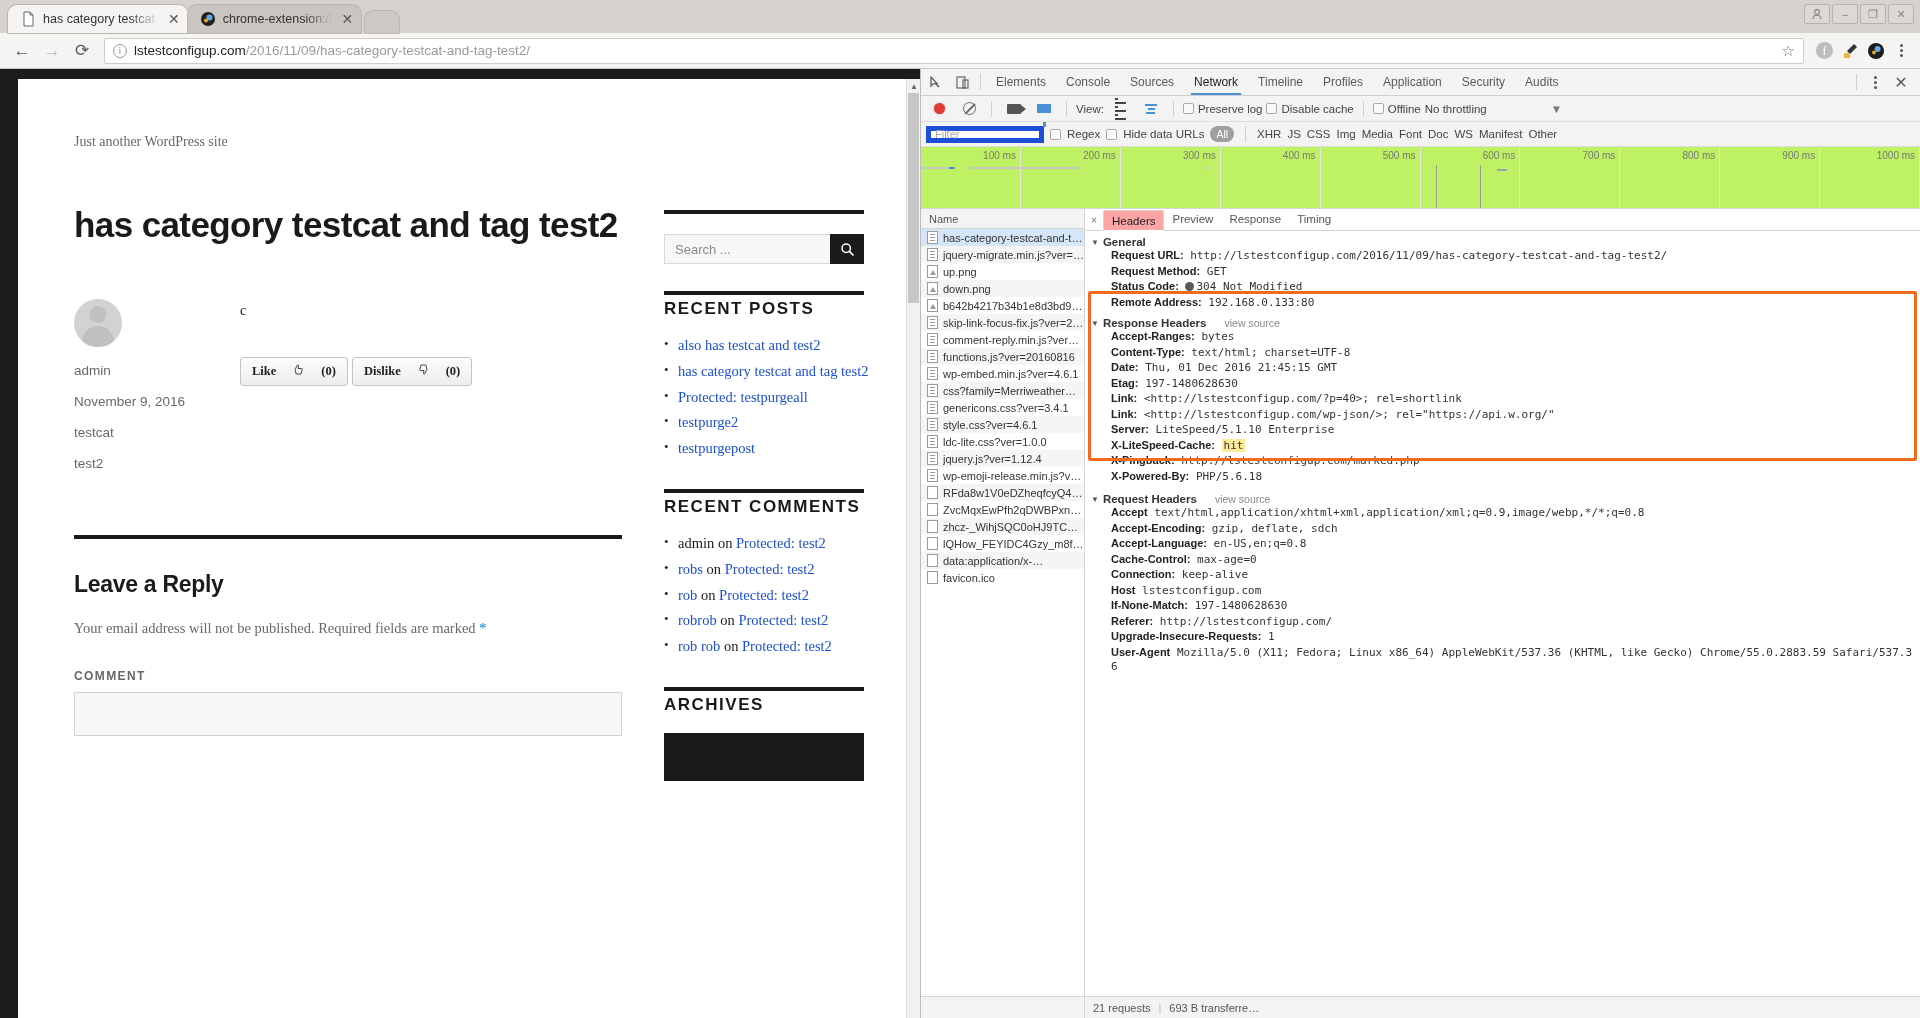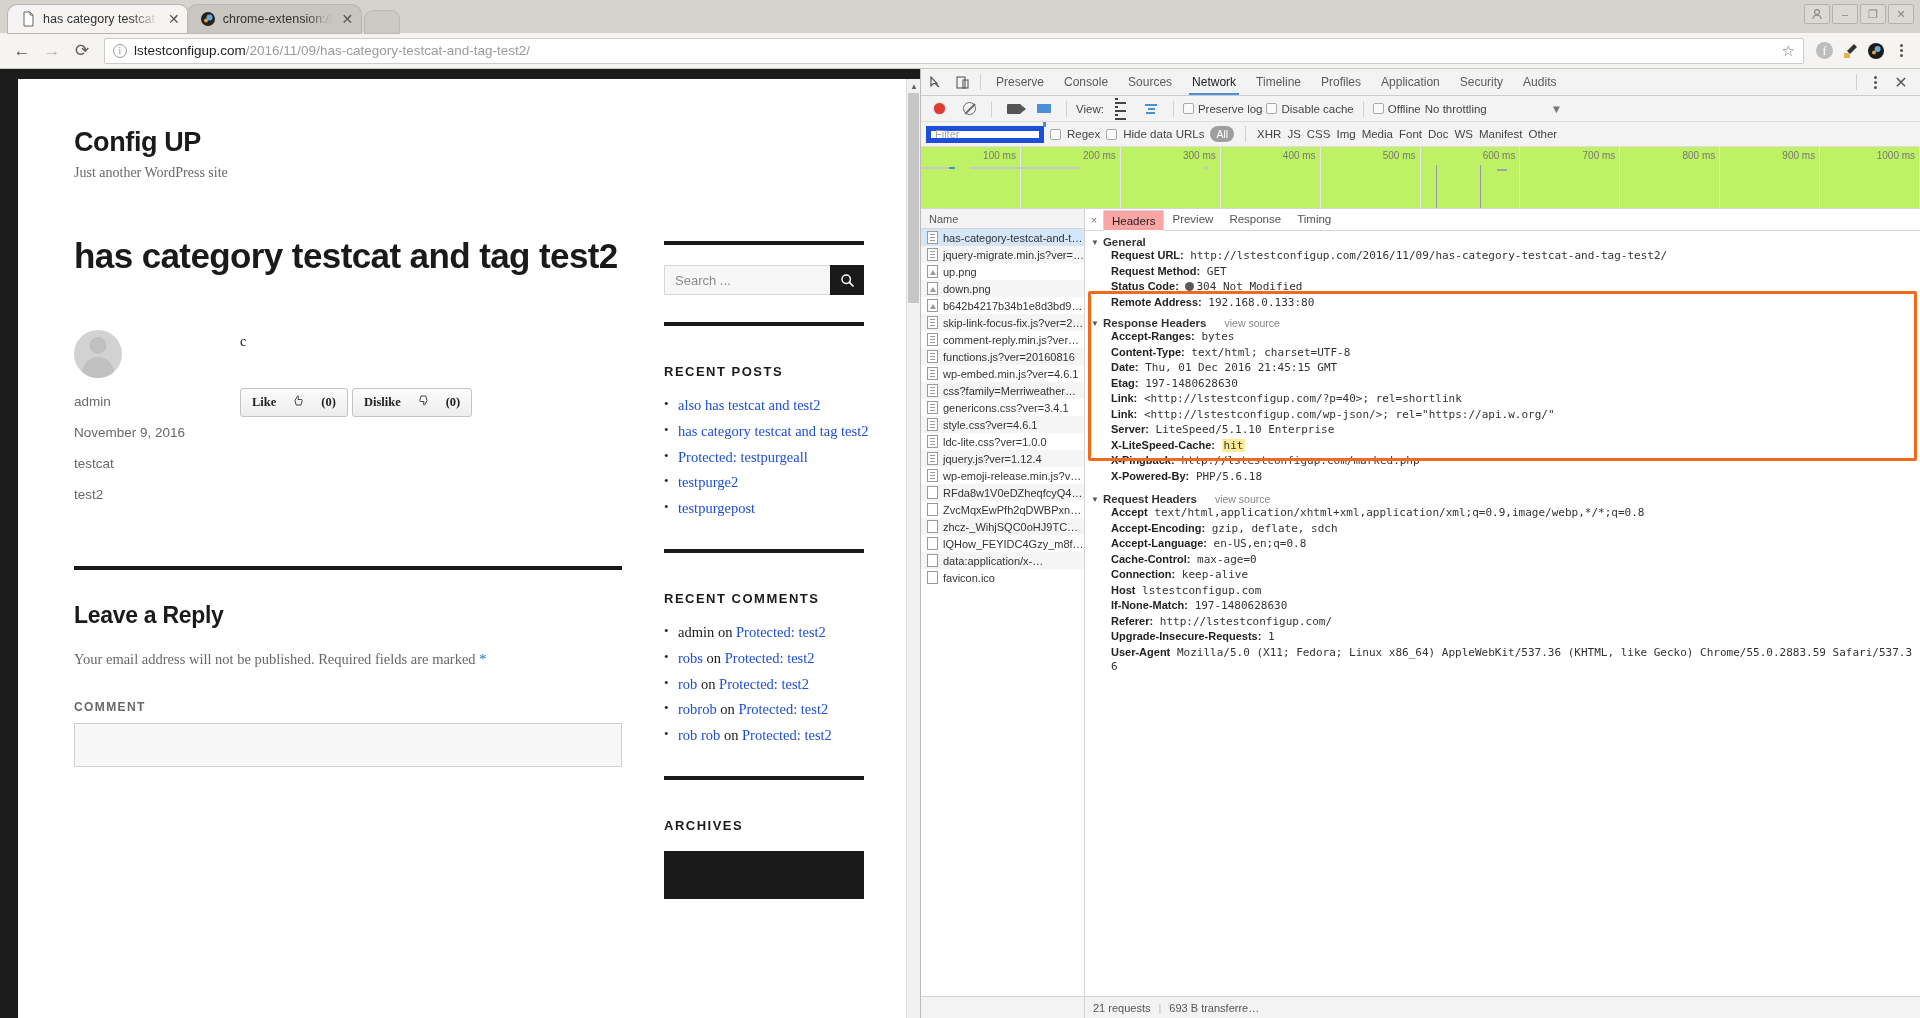--- a/index.html
+++ b/index.html
@@ -159,21 +159,21 @@
   .aside-search-input {
     flex: 1; height: 30px; background: #f7f7f7; border: 1px solid #d8d8d8;
     border-right: none; font-size: 13px; color: #8a8a8a; padding: 0 10px;
     display: flex; align-items: center; font-family: "Liberation Sans", sans-serif;
   }
   .aside-search-btn {
     width: 34px; height: 30px; background: #1a1a1a; color: #fff;
     display: flex; align-items: center; justify-content: center;
   }
   .aside-sep { margin-top: 27px; }
-  .aside-h { font-size: 13px; font-weight: bold; color: #1a1a1a; letter-spacing: 1.5px; margin-top: 38px; }
+  .aside-h { font-size: 17px; font-weight: bold; color: #1a1a1a; letter-spacing: 1.5px; margin-top: 4px; }
   .aside-list { list-style: none; margin-top: 14px; }
   .aside-list li {
     font-size: 14.5px; color: #1a1a1a; font-family: "Liberation Serif", serif;
     line-height: 1.78; position: relative; padding-left: 14px; white-space: nowrap;
   }
   .aside-list li::before {
     content: "•"; position: absolute; left: 0; top: -1px; color: #1a1a1a; font-size: 13px;
   }
   .aside-list a { color: #1d4ed8; text-decoration: none; }
   .aside-darkbar { height: 48px; background: #1a1a1a; margin-top: 18px; width: 100%; }
@@ -394,21 +394,20 @@
       </div>
   </div>
 
   <div class="viewport">
 
     <div class="pagepane">
       <div class="pagedoc">
         <div class="wp">
 
           <div class="wp-header">
-            <div class="wp-site-title">Config UP</div>
             <div class="wp-site-desc">Just another WordPress site</div>
           </div>
 
           <div class="wp-cols">
 
             <div class="wp-main">
               <h1 class="wp-post-title">has category testcat and tag test2</h1>
 
               <div class="wp-postbody">
                 <div class="wp-meta">
@@ -510,21 +509,21 @@
               <path d="M5 7l4 4" stroke="#5a5a5a" stroke-width="1.6"></path>
             </svg>
         </div>
         <div class="dt-ibtn">
           <svg width="13" height="13" viewBox="0 0 13 13">
               <rect x="1" y="1" width="8" height="11" fill="none" stroke="#5a5a5a" stroke-width="1.1"></rect>
               <rect x="7" y="4" width="5" height="8" fill="none" stroke="#5a5a5a" stroke-width="1.1"></rect>
             </svg>
         </div>
         <div class="dt-sep"></div>
-        <div class="dt-tab">Preserve</div>
+        <div class="dt-tab">Elements</div>
         <div class="dt-tab">Console</div>
         <div class="dt-tab">Sources</div>
         <div class="dt-tab active">Network</div>
         <div class="dt-tab">Timeline</div>
         <div class="dt-tab">Profiles</div>
         <div class="dt-tab">Application</div>
         <div class="dt-tab">Security</div>
         <div class="dt-tab">Audits</div>
         <div class="dt-tabbar-right">
           <div class="dt-sep"></div>

